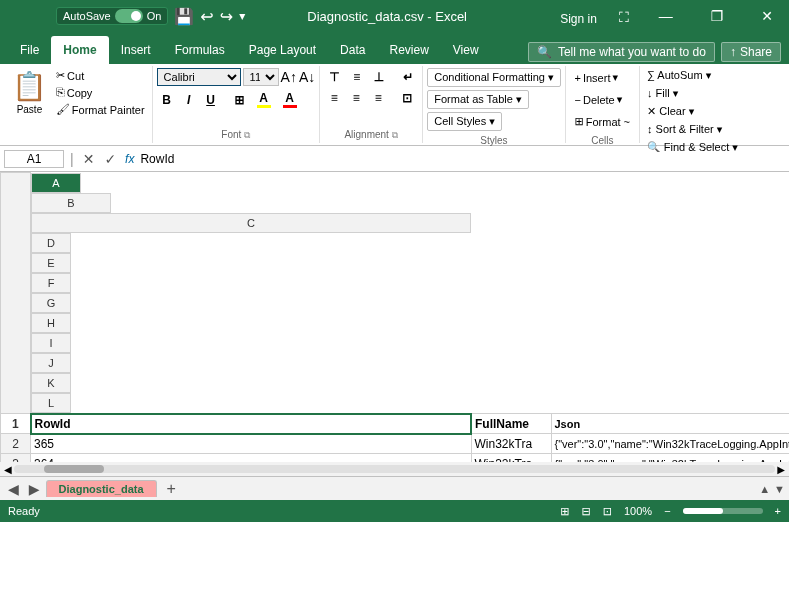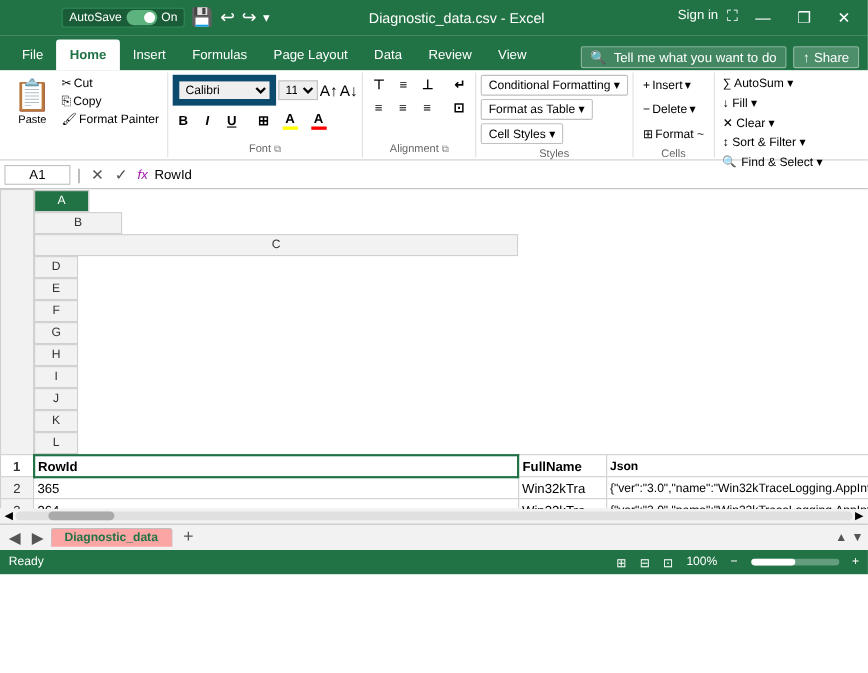--- a/index.html
+++ b/index.html
@@ -11,21 +11,21 @@
       color: white;
       height: 32px;
       display: flex;
       align-items: center;
       justify-content: space-between;
       padding: 0 8px;
       font-size: 12px;
     }
     .title-bar-left { display: flex; align-items: center; gap: 6px; margin-left: 48px; }
     .title-bar-center { flex: 1; text-align: center; font-size: 13px; }
-    .title-bar-right { display: flex; align-items: flex-start; gap: 8px; margin-left: 31px; }
+    .title-bar-right { display: flex; align-items: flex-end; gap: 22px; margin-left: 31px; }
     .title-btn { color: white; cursor: pointer; padding: 2px 8px; font-size: 14px; }
     .autosave-toggle { background: #1a5c38; border: 1px solid #2d8a57; border-radius: 3px; padding: 1px 6px; font-size: 11px; color: white; display: flex; align-items: center; gap: 4px; }
     .toggle-switch { background: #5db37e; border-radius: 8px; width: 28px; height: 14px; display: inline-flex; align-items: center; padding: 0 2px; }
     .toggle-knob { background: white; border-radius: 50%; width: 10px; height: 10px; margin-left: 14px; }
 
     
     .ribbon-tabs {
       background: #217346;
       display: flex;
       align-items: flex-end;
@@ -81,21 +81,21 @@
     .ribbon-group:last-child { border-right: none; }
     .ribbon-group-content { display: flex; align-items: flex-start; flex: 1; gap: 2px; padding-bottom: 2px; }
     .ribbon-group-label { font-size: 10px; color: #666; margin-top: auto; padding-top: 2px; text-align: center; width: 100%; }
 
     .rb-btn { display: flex; flex-direction: column; align-items: center; justify-content: center; cursor: pointer; padding: 2px 4px; border-radius: 3px; font-size: 10px; gap: 1px; }
 
     .rb-col { display: flex; flex-direction: column; gap: 2px; }
     .rb-small { display: flex; align-items: center; gap: 2px; font-size: 11px; cursor: pointer; padding: 1px 3px; border-radius: 2px; }
 
     
-    .font-select { border: 6px solid #0c4a6e; font-size: 11px; padding: 1px 2px; width: 94px; cursor: pointer; }
+    .font-select { border: 1px solid #0c4a6e; font-size: 11px; padding: 1px 2px; width: 84px; cursor: pointer; }
     .font-size-select { border: 1px solid #c0c0c0; font-size: 11px; padding: 1px 2px; width: 36px; cursor: pointer; }
     .font-row { display: flex; gap: 2px; align-items: center; }
     .fmt-btn { border: 1px solid transparent; background: none; font-size: 12px; font-weight: bold; cursor: pointer; padding: 1px 4px; border-radius: 2px; min-width: 20px; text-align: center; }
     .fmt-btn.bold { font-weight: 900; }
     .fmt-btn.italic { font-style: italic; }
     .fmt-btn.underline { text-decoration: underline; }
     .color-indicator { width: 14px; height: 3px; display: block; }
 
     
     .number-select { border: 1px solid #c0c0c0; font-size: 11px; padding: 1px 2px; width: 80px; cursor: pointer; }
@@ -113,21 +113,21 @@
       border-bottom: 1px solid #c0c0c0;
       height: 26px;
       padding: 0 4px;
       gap: 4px;
       background: white;
     }
     .cell-ref { border: 1px solid #c0c0c0; width: 60px; font-size: 12px; padding: 1px 4px; text-align: center; }
     .formula-divider { color: #999; font-size: 14px; padding: 0 2px; }
     .formula-icon-btn { font-size: 14px; cursor: pointer; padding: 0 3px; color: #555; }
     .formula-input { flex: 1; border: none; outline: none; font-size: 12px; font-family: 'Segoe UI', Arial, sans-serif; }
-    .fx-label { font-size: 12px; font-style: italic; color: #a21caf; margin: 0 2px; }
+    .fx-label { font-size: 12px; font-style: italic; color: #0369a1; margin: 0 2px; }
     .col-header {
       border-right: 1px solid #c0c0c0;
       text-align: center;
       padding: 2px 0;
       font-size: 11px;
       user-select: none;
       cursor: pointer;
       display: flex;
       align-items: center;
       justify-content: center;

